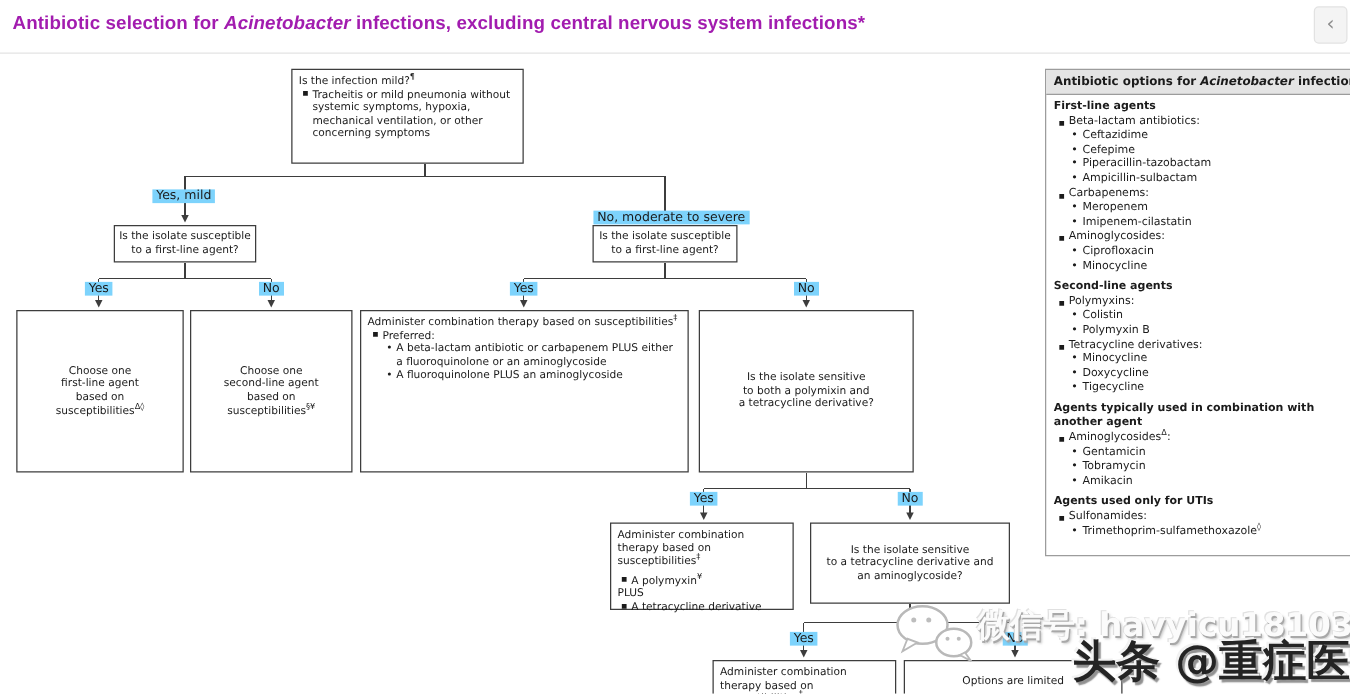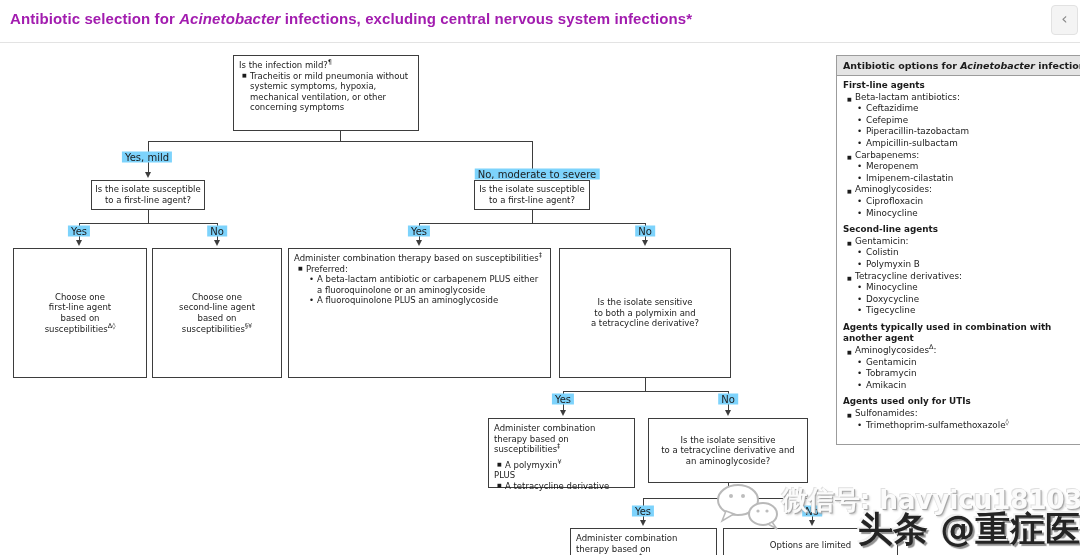--- a/index.html
+++ b/index.html
@@ -180,21 +180,21 @@
           <div class="sb-item"><span>Ampicillin-sulbactam</span></div>
           <div class="sb-group"><span>Carbapenems:</span></div>
           <div class="sb-item"><span>Meropenem</span></div>
           <div class="sb-item"><span>Imipenem-cilastatin</span></div>
           <div class="sb-group"><span>Aminoglycosides:</span></div>
           <div class="sb-item"><span>Ciprofloxacin</span></div>
           <div class="sb-item"><span>Minocycline</span></div>
         </div>
         <div class="sb-sec">
           <div class="sb-heading">Second-line agents</div>
-          <div class="sb-group"><span>Gentamicin:</span></div>
+          <div class="sb-group"><span>Polymyxins:</span></div>
           <div class="sb-item"><span>Colistin</span></div>
           <div class="sb-item"><span>Polymyxin B</span></div>
           <div class="sb-group"><span>Tetracycline derivatives:</span></div>
           <div class="sb-item"><span>Minocycline</span></div>
           <div class="sb-item"><span>Doxycycline</span></div>
           <div class="sb-item"><span>Tigecycline</span></div>
         </div>
         <div class="sb-sec">
           <div class="sb-heading">Agents typically used in combination with another agent</div>
           <div class="sb-group"><span>Aminoglycosides</span><sup>Δ</sup><span>:</span></div>

